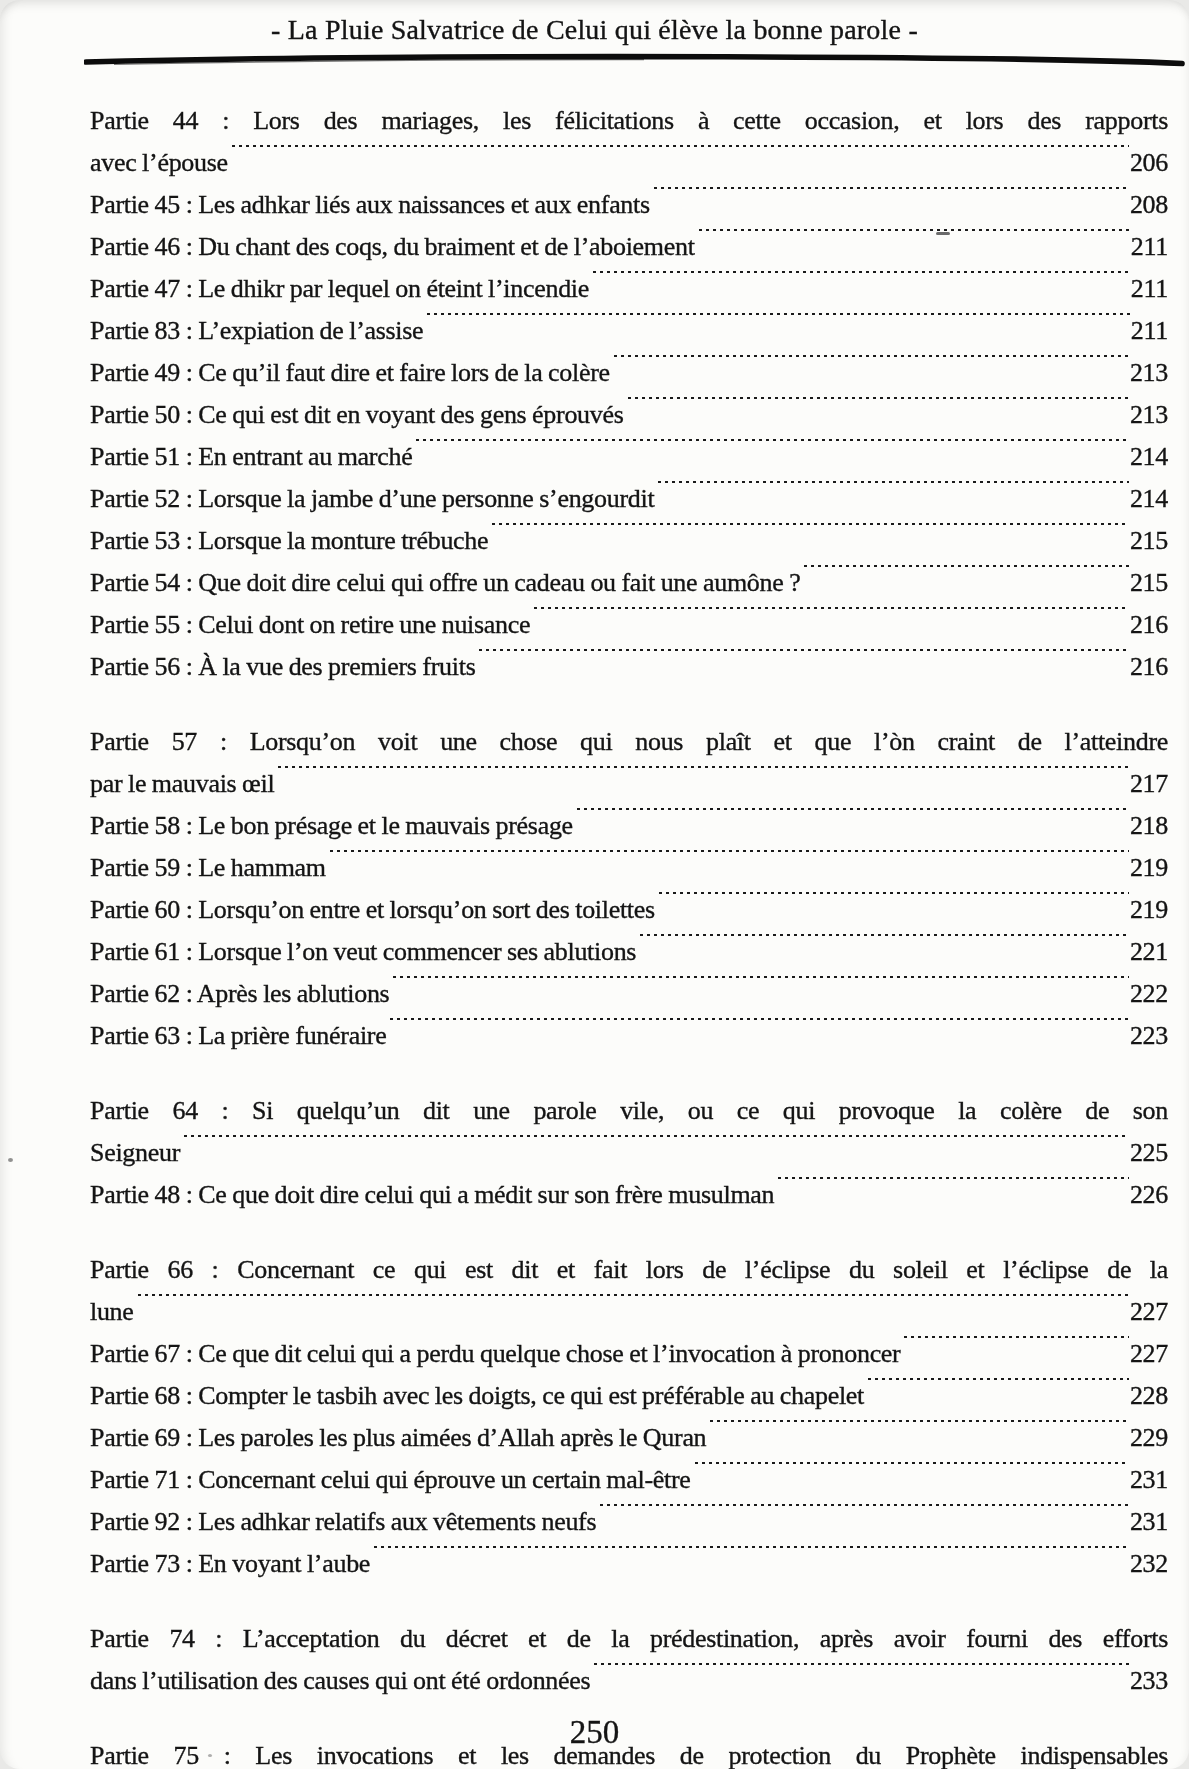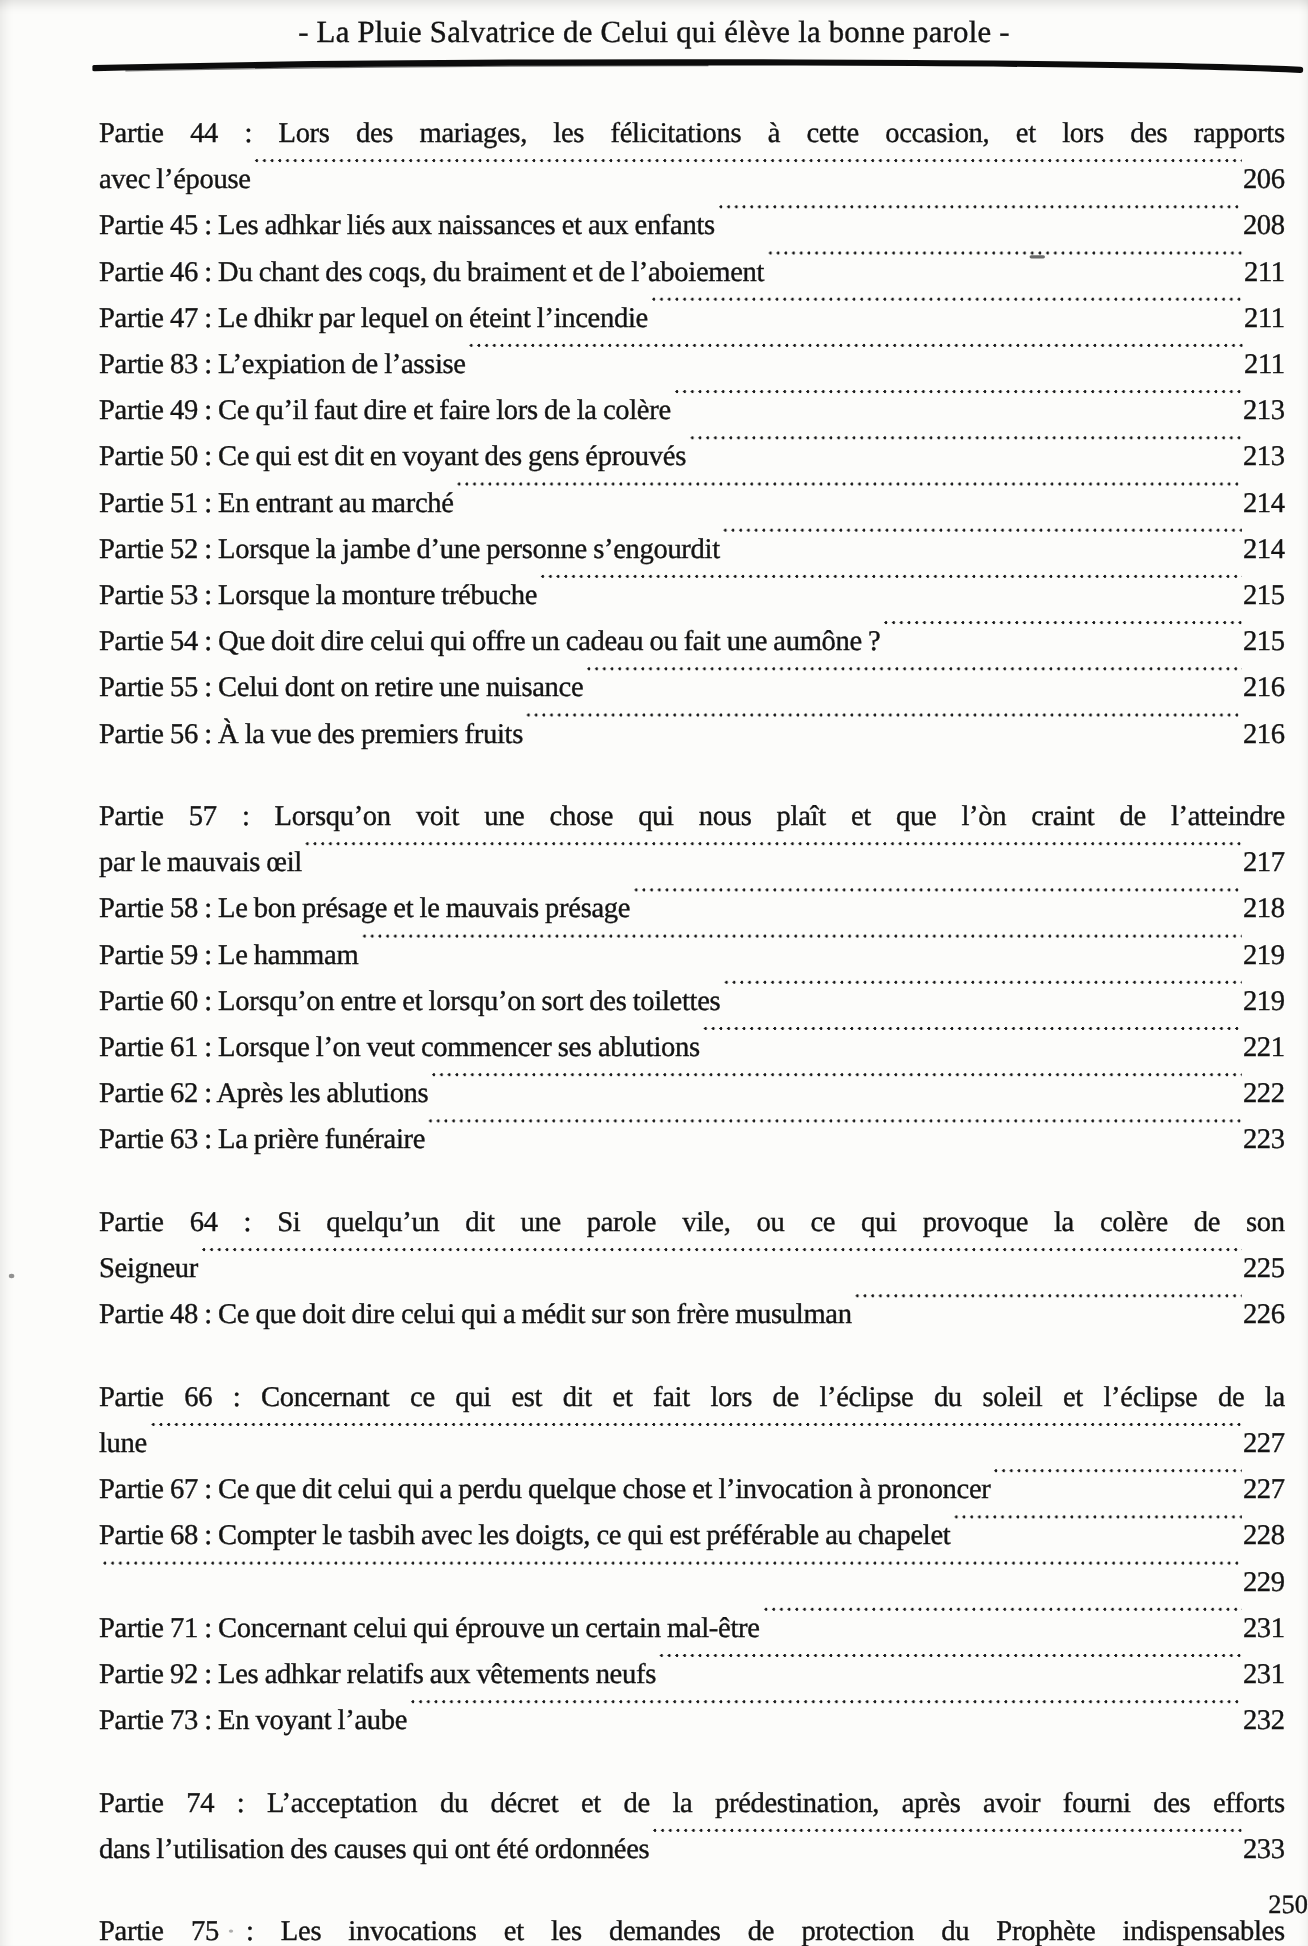--- a/index.html
+++ b/index.html
@@ -12,20 +12,21 @@
     width: 1189px;
     height: 1769px;
     margin: 0 auto;
     background: var(--paper, #fcfcfa);
     color: var(--ink, #141414);
     font-family: "Liberation Serif", "DejaVu Serif", serif;
     overflow: hidden;
     box-shadow: inset 0 16px 12px -14px rgba(0,0,0,0.14),
                 inset 16px 0 12px -14px rgba(0,0,0,0.10),
                 inset -10px 0 10px -10px rgba(0,0,0,0.08);
+    border-radius: 20px;
     -webkit-text-stroke: 0.35px currentColor;
   }
   .header { padding-top: 13px; }
   .running-title {
     text-align: center;
     font-size: 28px;
     line-height: 34px;
     letter-spacing: 0.2px;
   }
   .header-rule {
@@ -57,22 +58,22 @@
     height: 8px;
     margin: 0 1px 7px 2px;
     background-image: radial-gradient(ellipse 2.1px 1.9px at 3.4px 4px, #1a1a1a 62%, rgba(0,0,0,0) 70%);
     background-size: 7px 8px;
     background-repeat: repeat-x;
   }
   .folio {
     position: absolute;
     left: 0; right: 0;
     bottom: 20px;
-    text-align: right;
-    font-size: 24px;
+    text-align: center;
+    font-size: 33px;
     line-height: 34px;
   }
   .speck {
     position: absolute;
     background: #3a3a3a;
     border-radius: 50%;
   }
   .speck-1 { left: 8px;  top: 1158px; width: 5px; height: 4px; opacity: .55; }
   .speck-2 { left: 936px; top: 232px; width: 14px; height: 3px; border-radius: 2px; opacity: .75; }
   .speck-3 { left: 208px; top: 1754px; width: 4px; height: 3px; opacity: .4; }
@@ -265,20 +266,21 @@
       </div>
       <div class="entry">
         <div class="entry-line last">
           <span class="entry-text">Partie 68 : Compter le tasbih avec les doigts, ce qui est préférable au chapelet</span>
           <span class="dots"></span>
           <span class="page-num">228</span>
         </div>
       </div>
       <div class="entry">
         <div class="entry-line last">
+          <span class="entry-text">Partie 69 : Les paroles les plus aimées d’Allah après le Quran</span>
           <span class="dots"></span>
           <span class="page-num">229</span>
         </div>
       </div>
       <div class="entry">
         <div class="entry-line last">
           <span class="entry-text">Partie 71 : Concernant celui qui éprouve un certain mal-être</span>
           <span class="dots"></span>
           <span class="page-num">231</span>
         </div>

